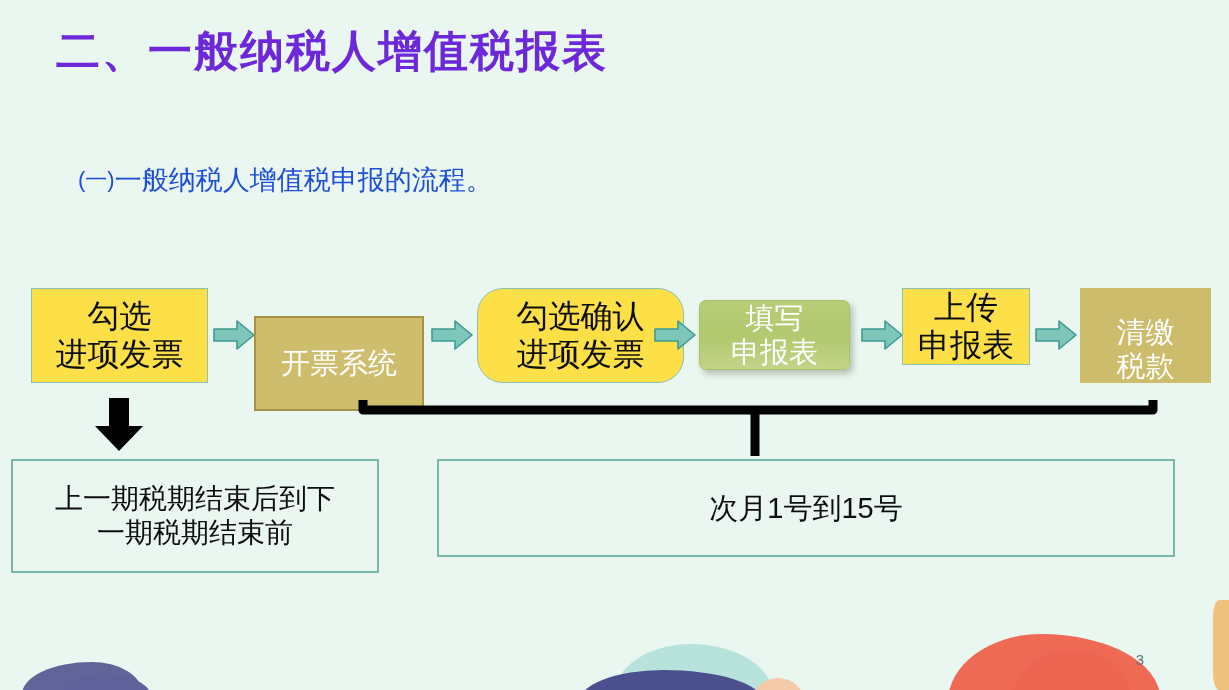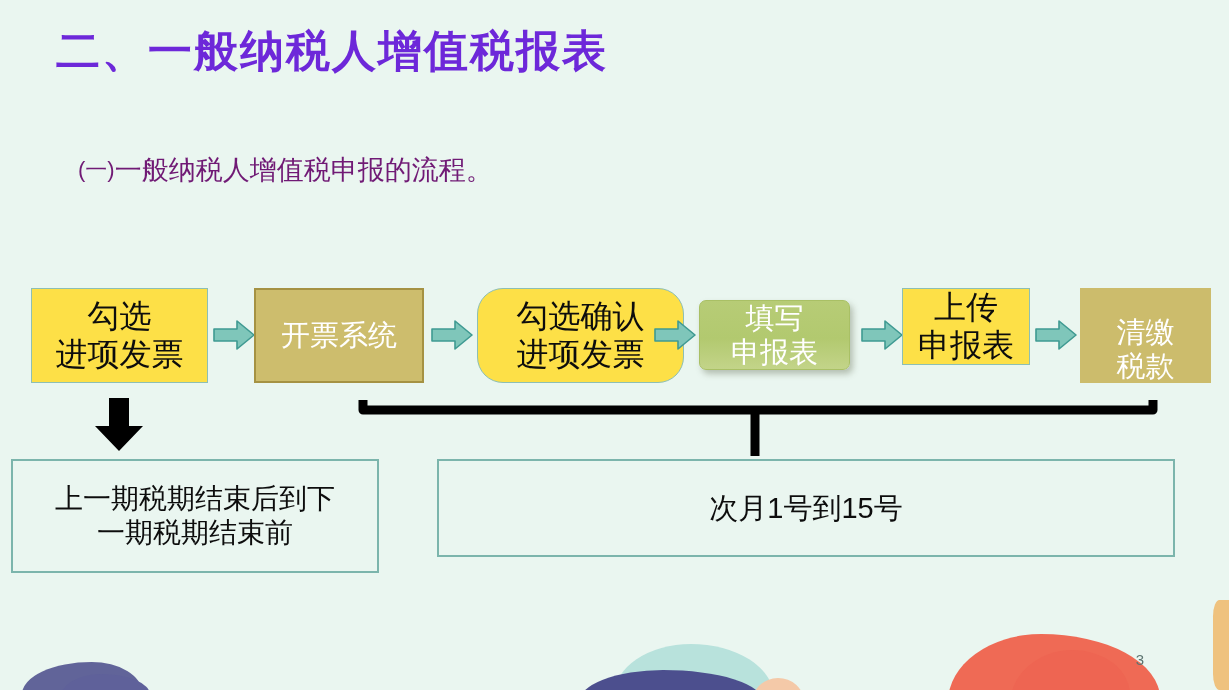--- a/index.html
+++ b/index.html
@@ -85,23 +85,23 @@
     top: 22px;
     font-size: 44px;
     font-weight: bold;
     color: #6d28d9;
     letter-spacing: 2px;
     white-space: nowrap;
   }
   .subtitle {
     position: absolute;
     left: 78px;
-    top: 152px;
+    top: 162px;
     font-size: 27px;
-    color: #701a75;
+    color: #1d4ed8;
     white-space: nowrap;
   }
   .subtitle .paren {
     font-size: 22px;
     vertical-align: 2px;
   }
 
   
   .flow-box {
     position: absolute;
@@ -119,20 +119,21 @@
     background: #fde047;
     border: 1px solid #8dbfb4;
     color: #0d0d0d;
     font-size: 32px;
   }
   .style-gold {
     background: #cdbd6d;
     border: 2px solid #a59243;
     color: #ffffff;
     font-size: 29px;
+    margin-top: 28px;
   }
   .style-gold-plain {
     background: #ccbc6c;
     border: none;
     color: #ffffff;
     font-size: 29px;
   }
   .style-olive {
     background: linear-gradient(180deg,#b7cc76 0%,#b2c96f 55%,#c3d489 100%);
     border: 1px solid #a9c065;

